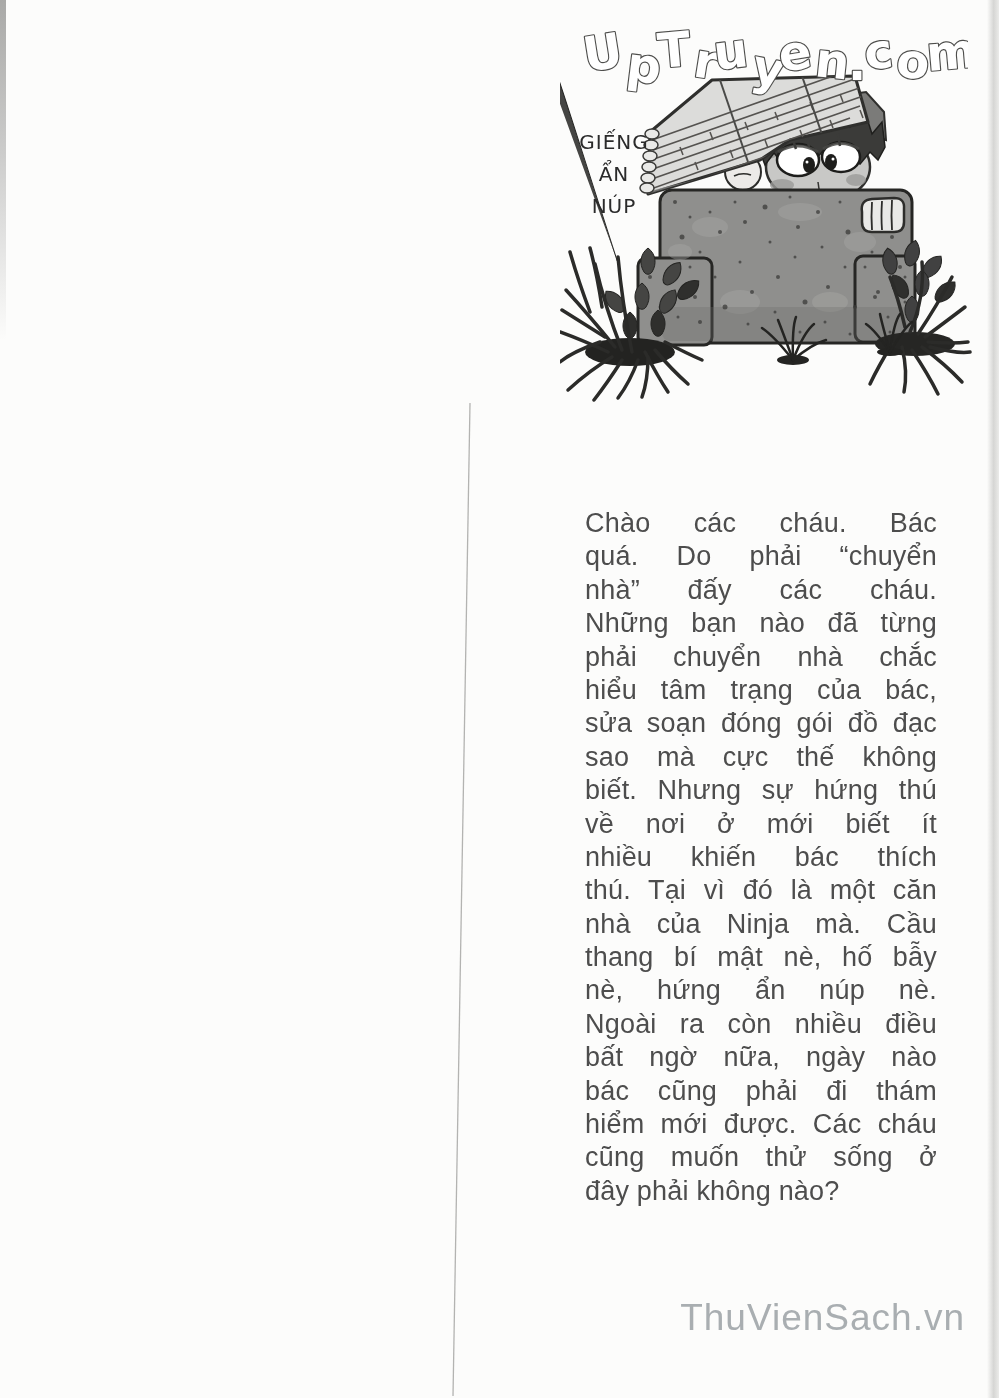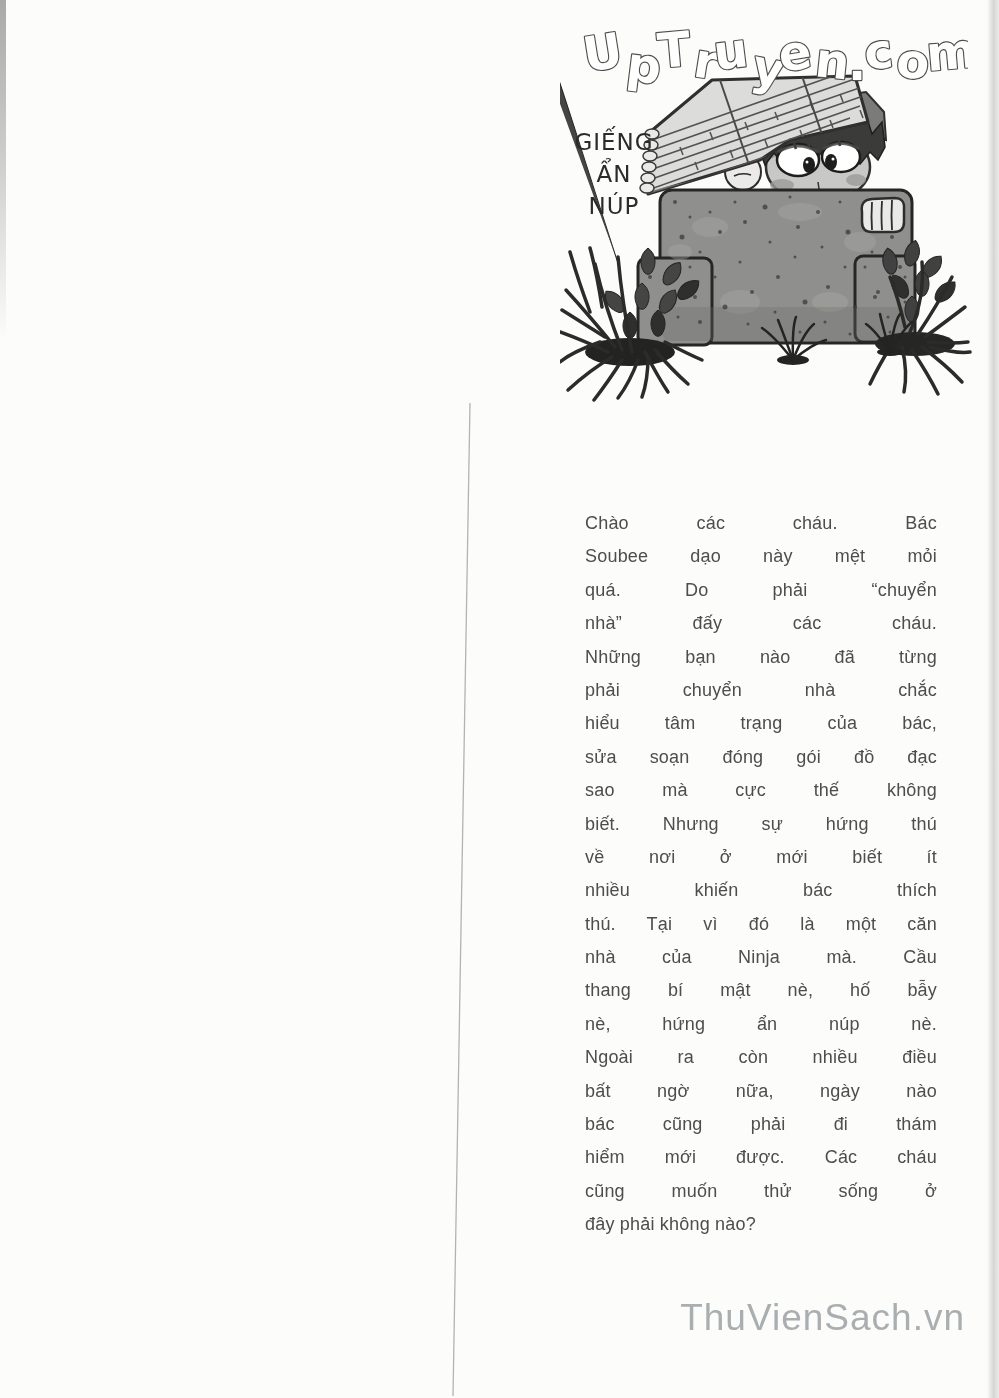--- a/index.html
+++ b/index.html
@@ -17,33 +17,33 @@
   .logo{position:absolute;left:580px;top:18px;z-index:5;}
   .logo text{
     font-family:"DejaVu Sans",sans-serif;font-weight:bold;font-size:48px;
     fill:#ffffff;stroke:#4e4e4c;stroke-width:2.3px;paint-order:stroke fill;
     stroke-linejoin:round;
   }
   
   .illus{position:absolute;left:560px;top:52px;z-index:2;}
   .caption{
     position:absolute;left:566px;top:126px;width:96px;z-index:3;
-    font-family:"DejaVu Sans",sans-serif;font-size:23px;line-height:32px;
+    font-family:"DejaVu Sans",sans-serif;font-size:20px;line-height:32px;
     color:var(--caption_ink,#2b2b2b);text-align:center;letter-spacing:1px;
   }
   
   .title{
     position:absolute;left:585px;top:440px;width:352px;height:44px;
     font-size:36px;font-weight:bold;letter-spacing:1.5px;text-align:center;
     color:var(--title_ink,#3a3a3a);line-height:44px;
   }
   .body-text{position:absolute;left:585px;top:507px;width:352px;}
   .body-line{
     height:33.4px;line-height:33.4px;overflow:hidden;
-    font-size:18px;color:var(--ink,#4d4d4d);letter-spacing:.2px;
+    font-size:27px;color:var(--ink,#4d4d4d);letter-spacing:.2px;
     text-align:justify;text-align-last:justify;white-space:normal;
   }
   .body-line:last-child{text-align-last:left;}
   
   .fold{position:absolute;left:448px;top:400px;}
   
   .watermark{
     position:absolute;right:34px;top:1296px;height:44px;line-height:44px;
     font-size:37px;letter-spacing:1px;color:var(--watermark,#a9aeb1);
   }
@@ -289,21 +289,20 @@
   </svg>
 
   <div class="caption">
       <div class="caption-line">GIẾNG</div>
       <div class="caption-line">ẨN</div>
       <div class="caption-line">NÚP</div>
     </div>
 
   <div class="body-text">
       <div class="body-line">Chào các cháu. Bác</div>
-      <div class="body-line">Soubee dạo này mệt mỏi</div>
       <div class="body-line">quá. Do phải “chuyển</div>
       <div class="body-line">nhà” đấy các cháu.</div>
       <div class="body-line">Những bạn nào đã từng</div>
       <div class="body-line">phải chuyển nhà chắc</div>
       <div class="body-line">hiểu tâm trạng của bác,</div>
       <div class="body-line">sửa soạn đóng gói đồ đạc</div>
       <div class="body-line">sao mà cực thế không</div>
       <div class="body-line">biết. Nhưng sự hứng thú</div>
       <div class="body-line">về nơi ở mới biết ít</div>
       <div class="body-line">nhiều khiến bác thích</div>

